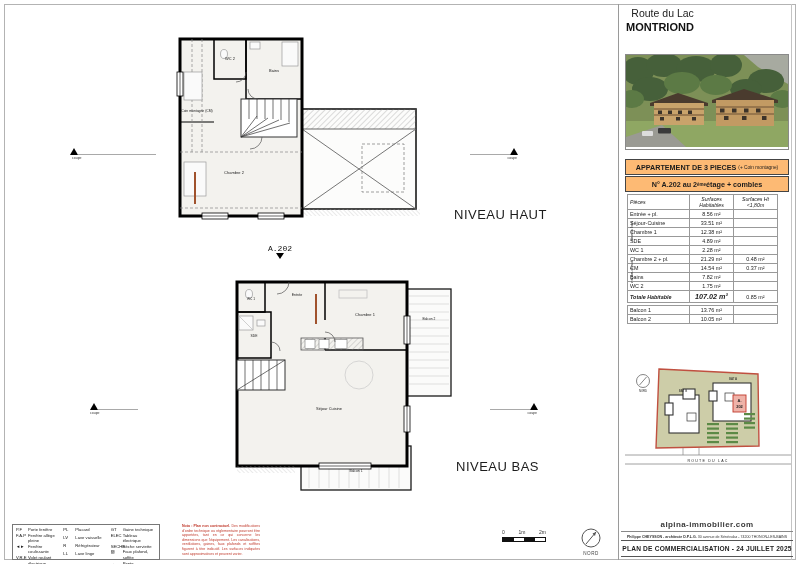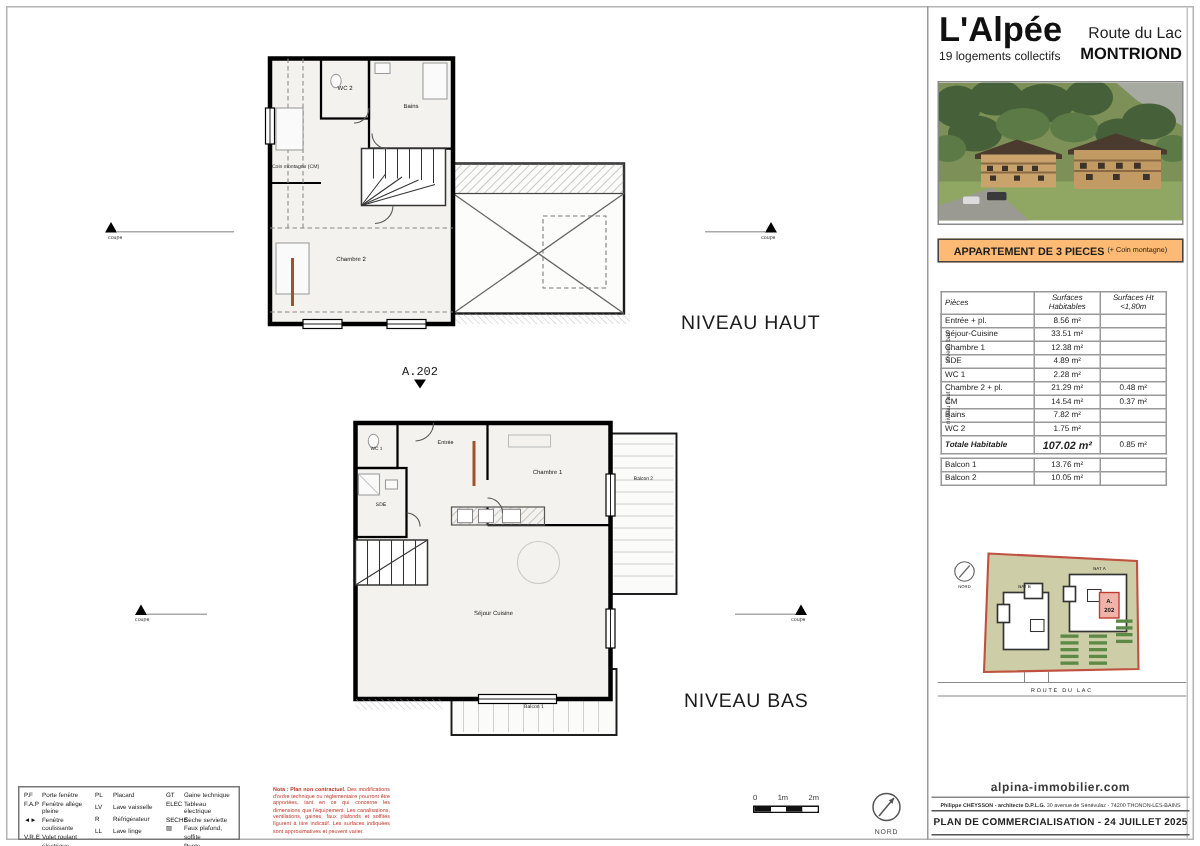--- a/index.html
+++ b/index.html
@@ -372,24 +372,20 @@
         <line x1="6" y1="17" x2="16" y2="5" stroke="#555" stroke-width="1"></line>
         <polygon points="16,5 12.5,6.5 15,9" fill="#555"></polygon>
       </svg>
       <div class="lbl">NORD</div>
     </div>
   </div>
 
   <div class="panel">
 
     <div class="hdr">
-      <div class="lcol">
-        <div class="title">L'Alpée</div>
-        <div class="sub">19 logements collectifs</div>
-      </div>
       <div class="rcol">
         <div class="road">Route du Lac</div>
         <div class="city">MONTRIOND</div>
       </div>
     </div>
 
     <div class="photo">
       <svg width="164" height="92" viewBox="0 0 164 92">
         <rect x="0" y="0" width="164" height="92" fill="#7d9057"></rect>
         <polygon points="118,0 164,0 164,30 132,12" fill="#a7aaa0"></polygon>
@@ -442,20 +438,25 @@
         <polygon points="0,82 36,70 60,92 0,92" fill="#9a9a93"></polygon>
         <rect x="16" y="76" width="11" height="5" rx="1" fill="#dcdcdc"></rect>
         <rect x="32" y="73" width="13" height="5.5" rx="1" fill="#3a3a3a"></rect>
       </svg>
     </div>
 
     <div class="ibox ibox1">
       <span>APPARTEMENT DE 3 PIECES</span>
       <span class="small">(+ Coin montagne)</span>
     </div>
+    <div class="ibox ibox2">
+      <span>N° A.202 au 2</span>
+        <sup>ème</sup>
+        <span> étage + combles</span>
+    </div>
 
     <div class="stable">
       <table class="surf">
         <thead>
           <tr>
             <th class="grp-none"></th>
             <th class="piece">Pièces</th>
             <th class="val">Surfaces Habitables</th>
             <th class="val">Surfaces Ht &lt;1,80m</th>
           </tr>

